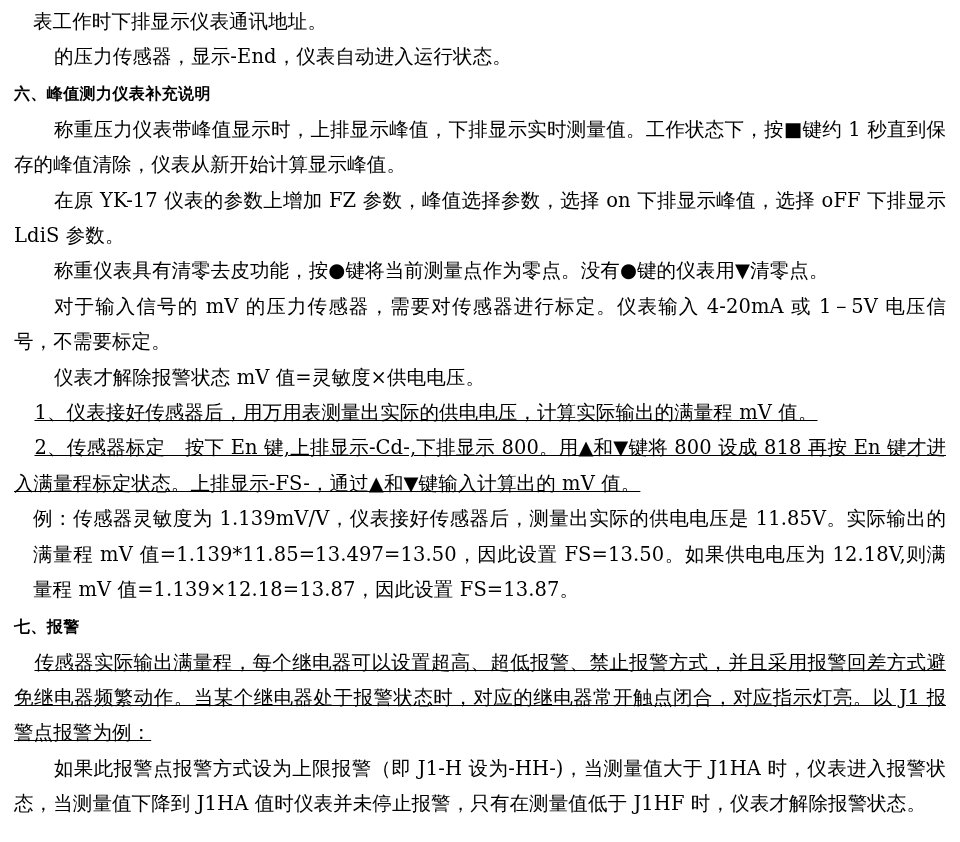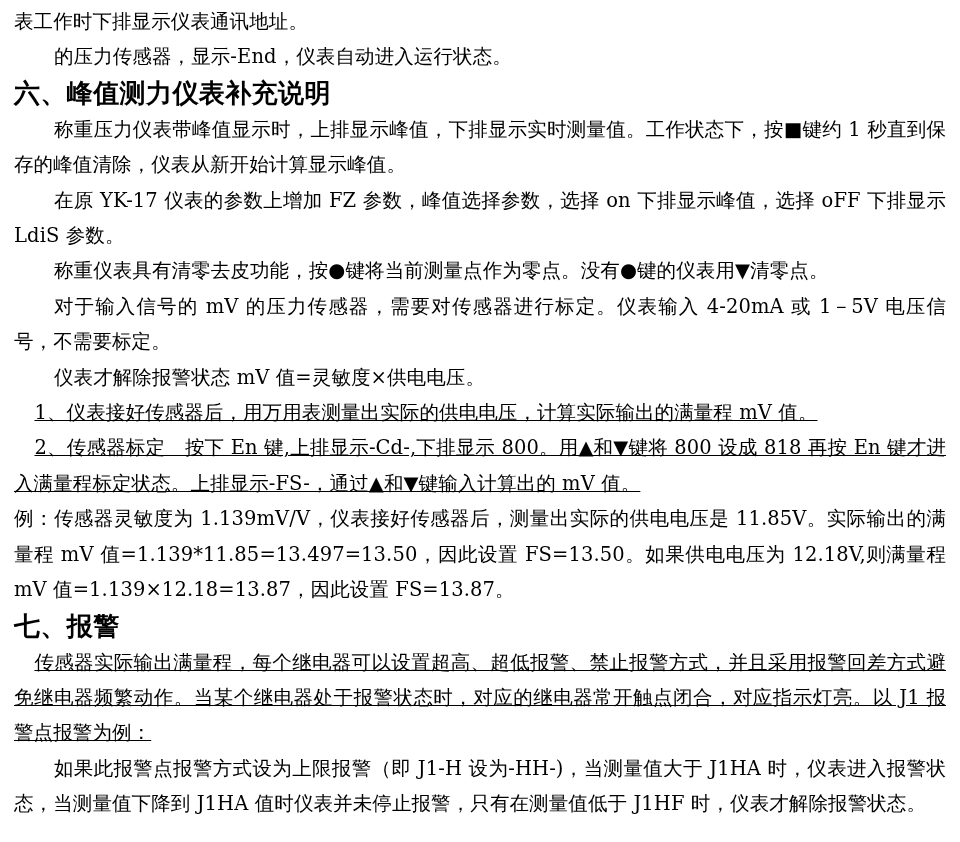--- a/index.html
+++ b/index.html
@@ -31,24 +31,25 @@
   }
   p.indent2 {
     text-indent: 2.05em;
   }
   p.indent1 {
     text-indent: 1.05em;
     text-decoration: underline;
   }
   p.noindent {
     text-indent: 0;
+    margin-left: 19px;
   }
   h2.heading {
     margin: 0;
-    font-size: 26px;
+    font-size: 16px;
     line-height: 37px;
     font-weight: bold;
     font-family: "DejaVu Sans", "Liberation Sans", sans-serif;
     letter-spacing: 0.4px;
     text-indent: 0;
   }
 </style>
 </head>
 <body>
 

